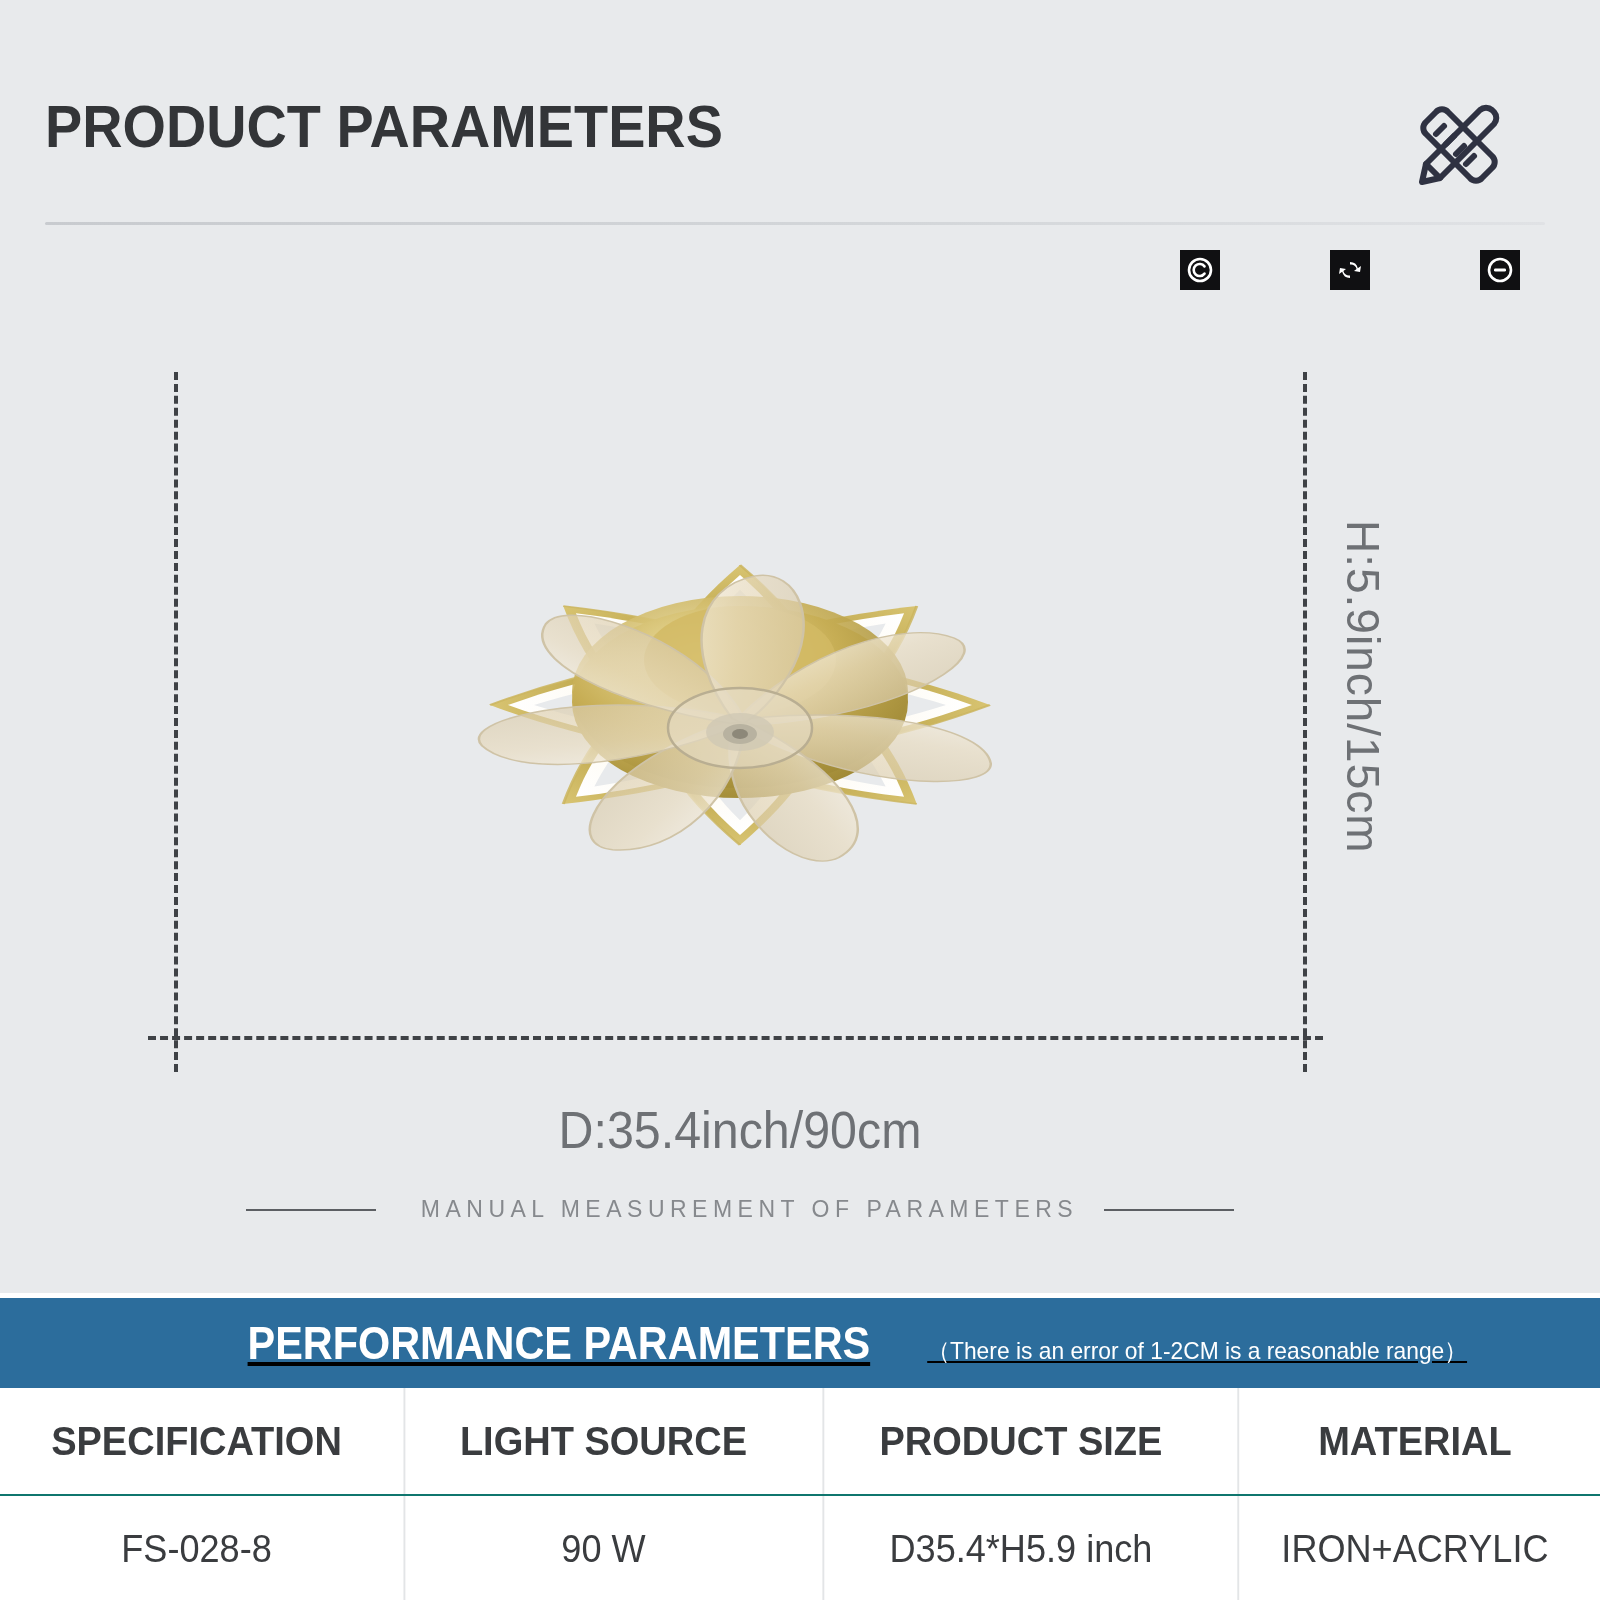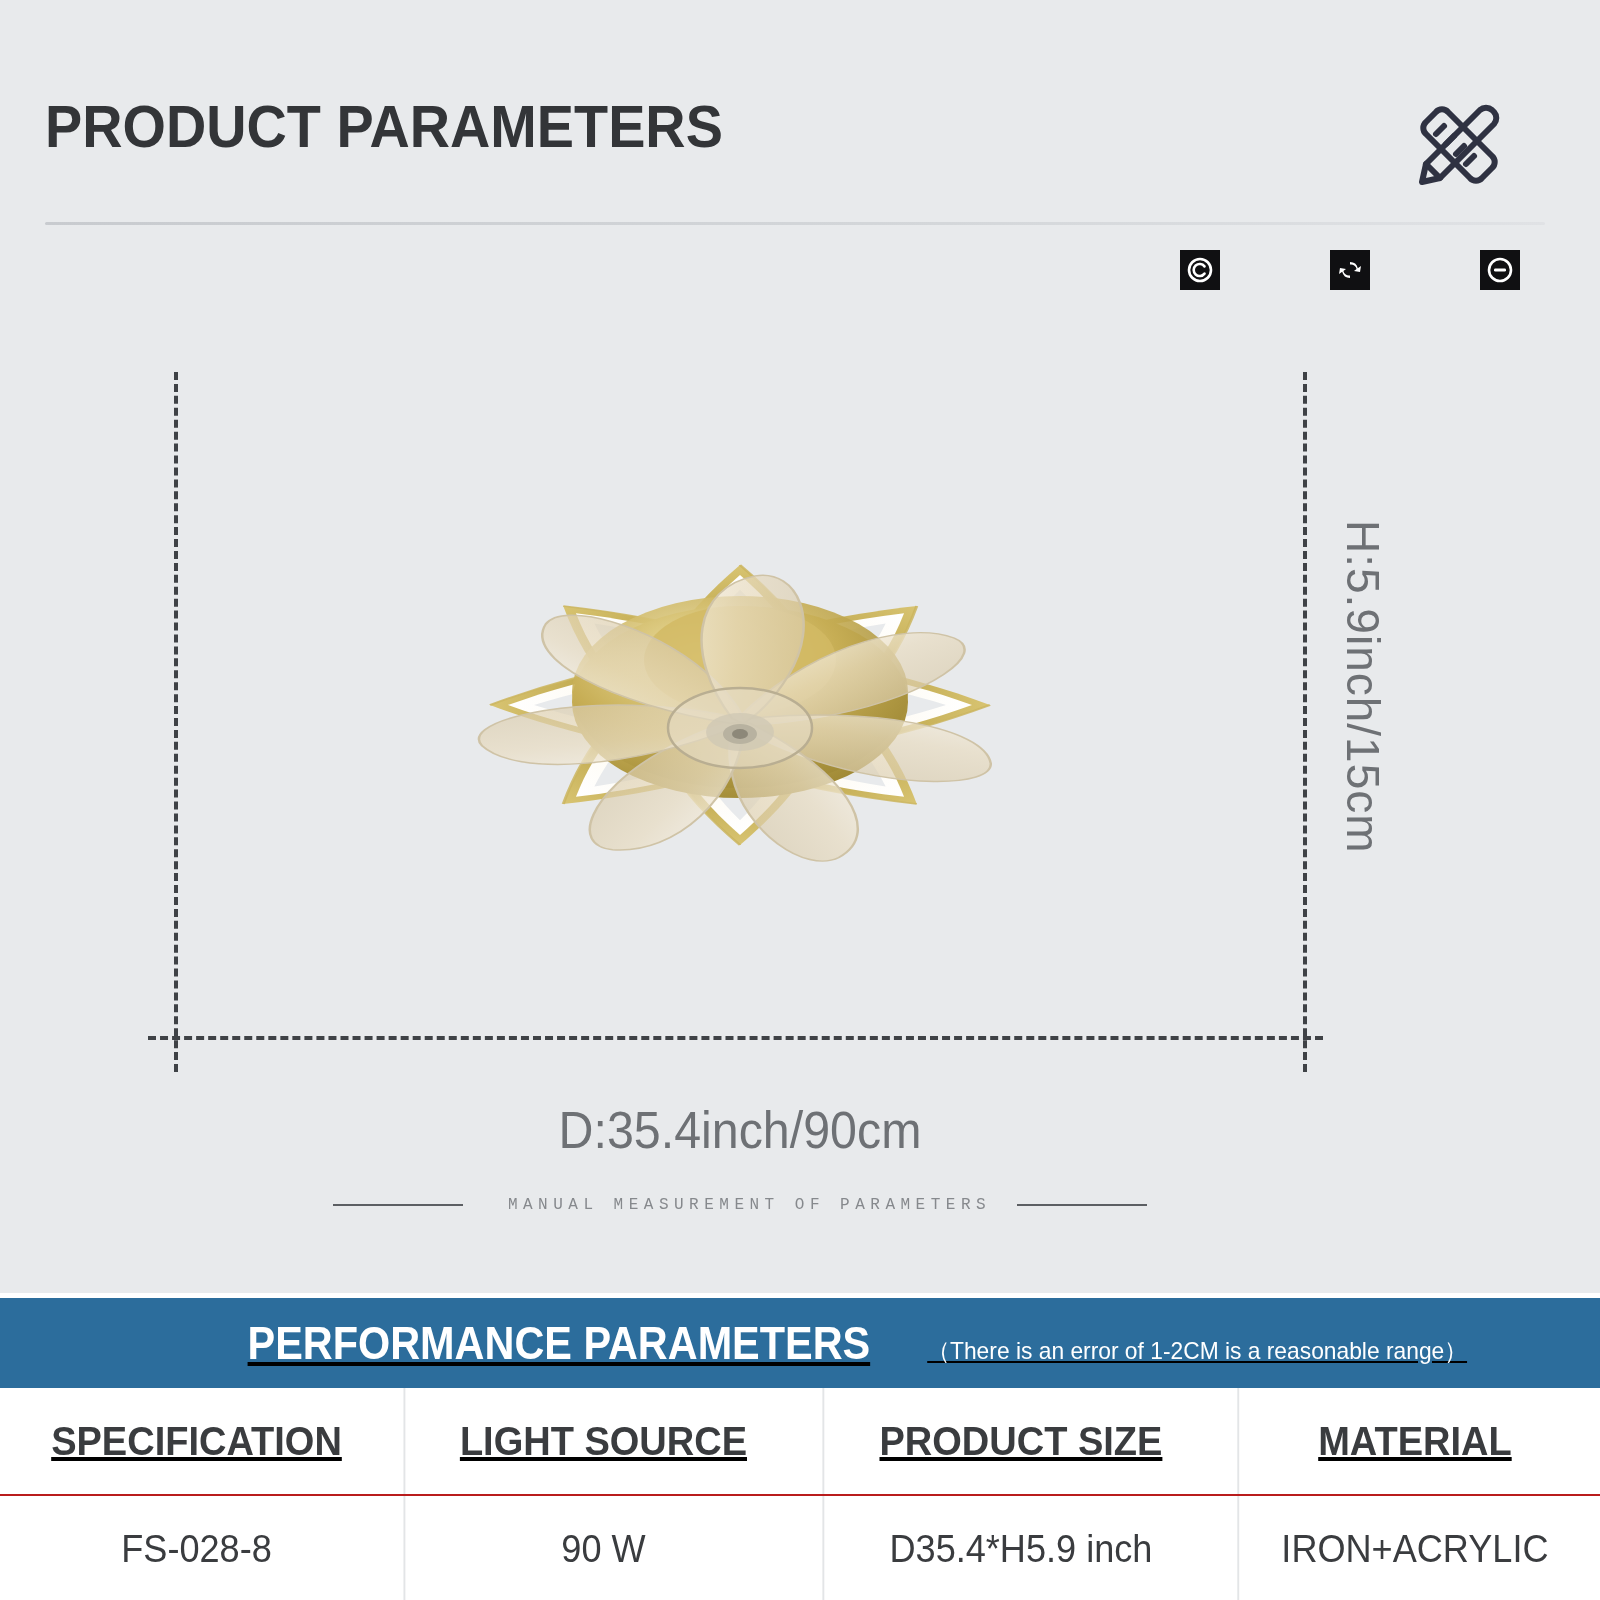--- a/index.html
+++ b/index.html
@@ -69,22 +69,22 @@
     font-family:"Liberation Sans", sans-serif;
     transform:scaleX(0.93);
   }
 
   .caption-row{
     position:absolute;left:0;top:1196px;width:1480px;
     display:flex;align-items:center;justify-content:center;gap:26px;
   }
   .caption-line{width:130px;height:2px;background:#5c5f63;}
   .caption-text{
-    font-size:16px;color:#86898d;letter-spacing:5.5px;
-    font-family:Liberation Mono, monospace;white-space:nowrap;margin-left:19px;
+    font-size:23px;color:#86898d;letter-spacing:5.5px;
+    font-family:Liberation Sans, sans-serif;white-space:nowrap;margin-left:19px;
   }
 
   
   .product{position:absolute;left:150px;top:330px;width:1180px;height:700px;}
   .product svg{display:block;width:100%;height:100%;}
 
   
   .banner{
     position:absolute;left:0;top:1298px;width:1600px;height:90px;
     background:#2c6d9c;
@@ -100,21 +100,21 @@
     font-size:24px;color:#ffffff;margin-left:8px;white-space:nowrap;
     transform:scaleX(0.95);font-family:"Liberation Sans", sans-serif;
   }
 
   
   .spec-table{
     position:absolute;left:0;top:1388px;width:1600px;height:212px;
     background:#ffffff;
   }
   .trow{display:flex;width:1600px;}
-  .trow.head{height:106px;border-bottom:2px solid #b91c1c;text-decoration:underline;}
+  .trow.head{height:106px;border-bottom:2px solid #0f766e;}
   .trow.body{height:106px;}
   .cell{
     display:flex;align-items:center;justify-content:center;
     font-family:"Liberation Sans", sans-serif;
     box-sizing:border-box;
   }
   .trow .cell + .cell{border-left:2px solid #e3e5e7;}
   .c1{width:393px;}
   .c2{width:419px;}
   .c3{width:416px;}

